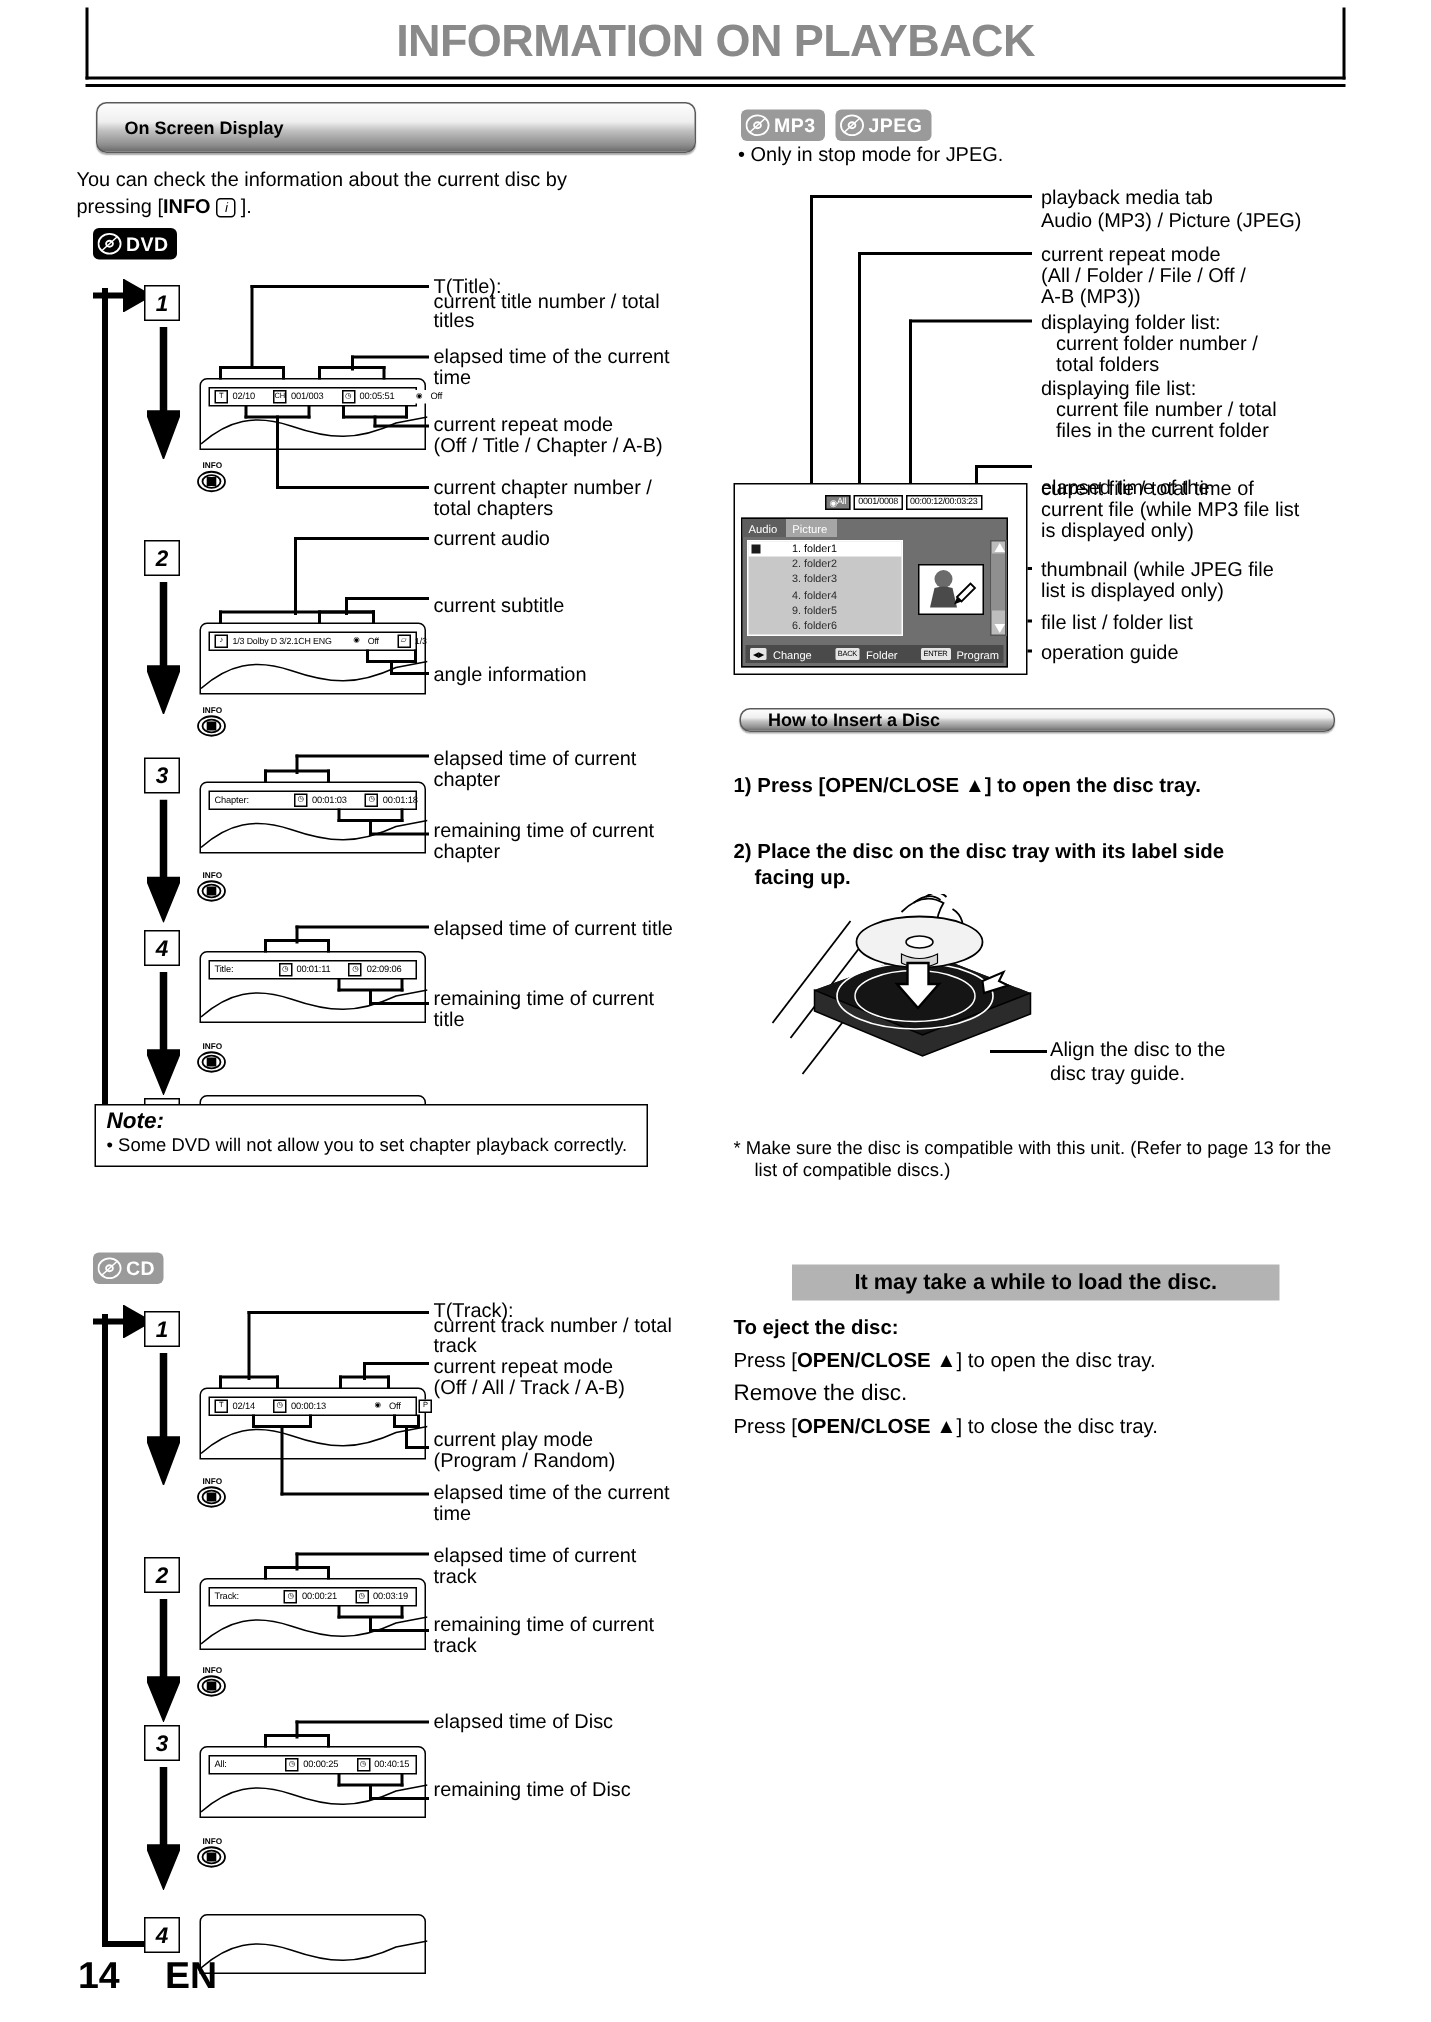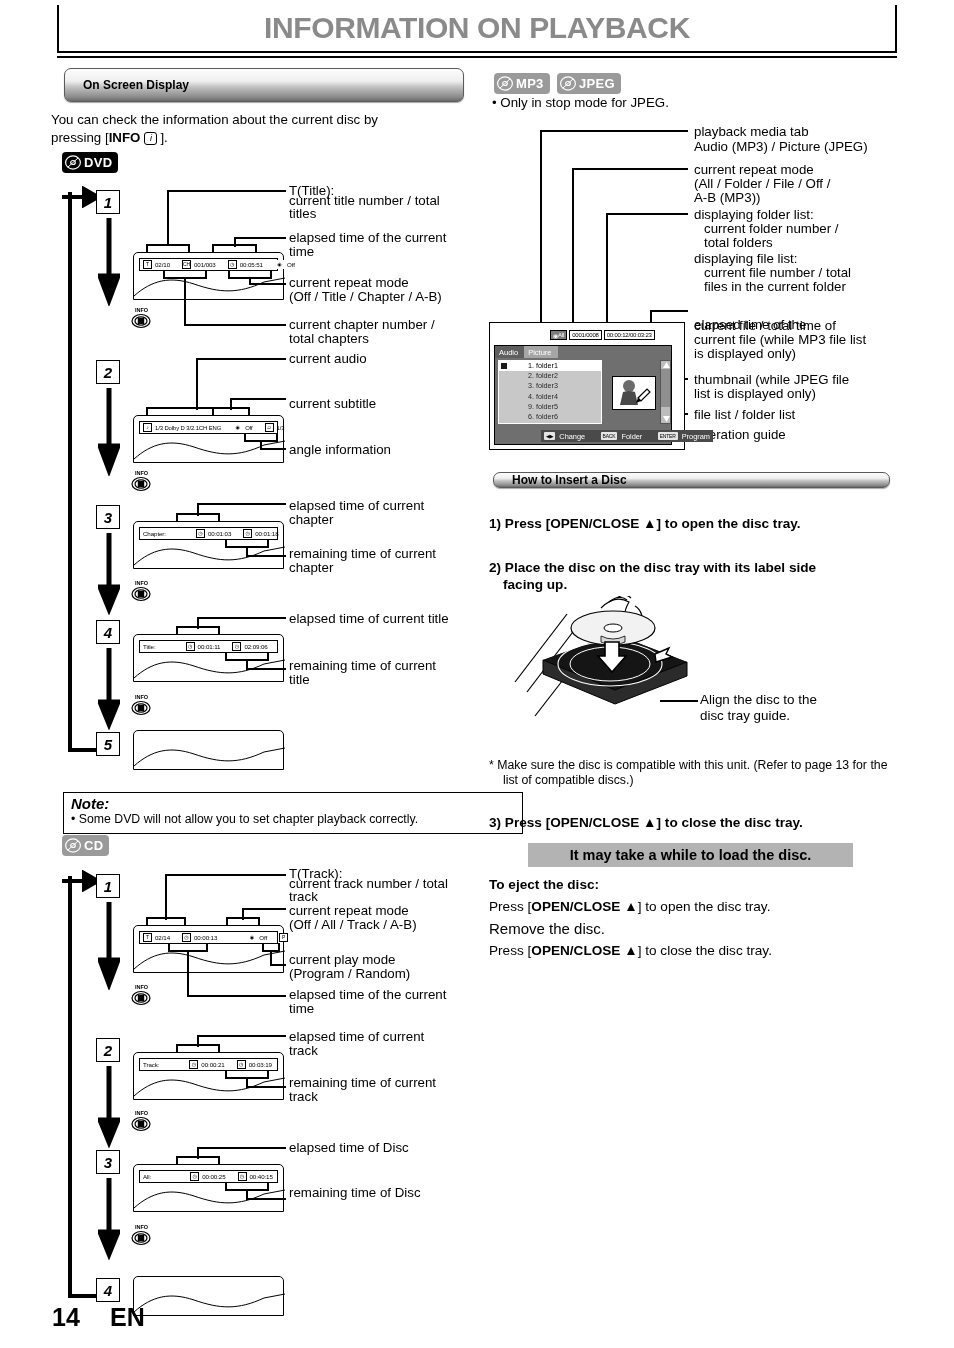--- a/index.html
+++ b/index.html
@@ -341,21 +341,21 @@
     </svg>
   </div>
 
   <div class="stepnum" style="left:96px;top:732px;">5</div>
   <div class="osd" style="left:133px;top:730px;width:151px;height:40px;">
     <svg class="wave" viewBox="0 0 151 26" preserveAspectRatio="none">
       <path d="M0 22 C18 6,36 2,60 10 C86 19,104 20,130 8 L151 4" stroke="#000" stroke-width="1" fill="none"></path>
     </svg>
   </div>
 
-  <div class="note-box" style="left:63px;top:792px;width:460px;height:42px;">
+  <div class="note-box" style="left:63px;top:736px;width:369px;height:42px;">
     <div style="font-size:15px;font-weight:bold;font-style:italic;padding:2px 0 0 7px;">Note:</div>
     <div style="font-size:12.3px;padding:0 0 0 7px;">• Some DVD will not allow you to set chapter playback correctly.</div>
   </div>
 
   <div class="badge grey" style="position:absolute;left:62px;top:835px;">
     <span class="disc-glyph">
       <svg width="17" height="15" viewBox="0 0 17 15">
           <ellipse cx="8" cy="7.5" rx="7.4" ry="6.6" fill="none" stroke="#fff" stroke-width="1.2"></ellipse>
           <ellipse cx="8" cy="7.5" rx="2.3" ry="2" fill="none" stroke="#fff" stroke-width="1.2"></ellipse>
           <path d="M3 12 L13 3" stroke="#fff" stroke-width="1"></path>
@@ -617,21 +617,21 @@
       </div>
       <div class="scrollbar" style="left:165px;top:14px;width:11px;height:64px;">
         <div class="sb-th" style="left:0;top:8px;width:9px;height:38px;"></div>
         <svg style="position:absolute;left:1px;top:0;" width="9" height="8">
             <path d="M4.5 1 L8 7 L1 7 Z" fill="#fff"></path>
           </svg>
         <svg style="position:absolute;left:1px;bottom:0;" width="9" height="8">
             <path d="M4.5 7 L1 1 L8 1 Z" fill="#fff"></path>
           </svg>
       </div>
-      <div class="opguide" style="left:2px;top:84px;width:172px;height:12px;margin-left:44px;">
+      <div class="opguide" style="left:2px;top:84px;width:172px;height:12px;">
         <span class="k">◀▶</span>
         <span class="v">Change</span>
         <span style="width:10px"></span>
         <span class="k">BACK</span>
         <span class="v">Folder</span>
         <span style="width:10px"></span>
         <span class="k">ENTER</span>
         <span class="v">Program</span>
       </div>
     </div>
@@ -670,21 +670,20 @@
     </g>
   </svg>
 
   <div class="t" style="left:700px;top:692px;font-size:13.4px;">Align the disc to the</div>
   <div class="t" style="left:700px;top:708px;font-size:13.4px;">disc tray guide.</div>
   <div class="ln lnh" style="left:660px;top:700px;width:38px;height:2px;"></div>
 
   <div class="t" style="left:489px;top:757px;font-size:12.3px;">*  Make sure the disc is compatible with this unit. (Refer to page 13 for the</div>
   <div class="t" style="left:503px;top:772px;font-size:12.3px;">list of compatible discs.)</div>
 
-  <div class="t tb" style="left:489px;top:815px;font-size:13.6px;">3) Press [OPEN/CLOSE ▲] to close the disc tray.</div>
 
   <div class="banner" style="left:528px;top:843px;width:325px;height:24px;">
     <span>It may take a while to load the disc.</span>
   </div>
 
   <div class="t tb" style="left:489px;top:877px;font-size:13.6px;">To eject the disc:</div>
   <div class="t" style="left:489px;top:899px;font-size:13.6px;display:flex;">
     <span>Press [</span>
       <span class="tb">OPEN/CLOSE ▲</span>
       <span>] to open the disc tray.</span>

